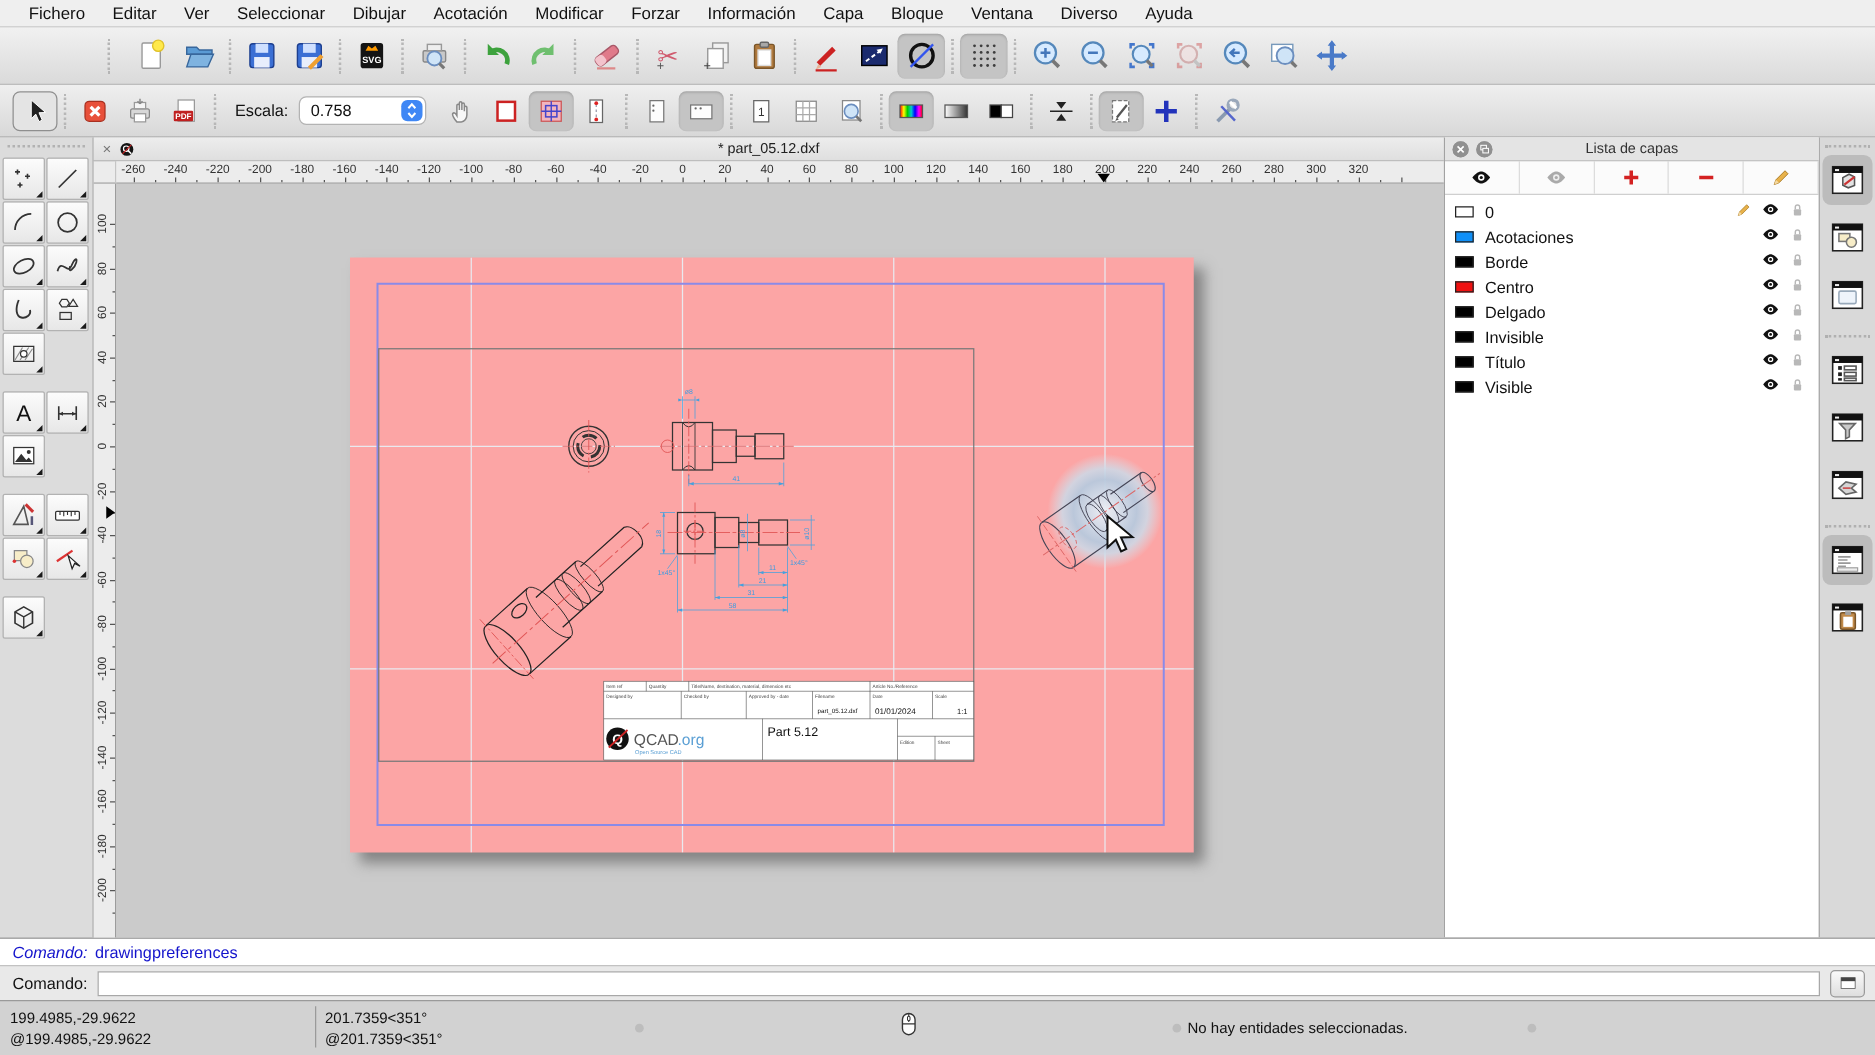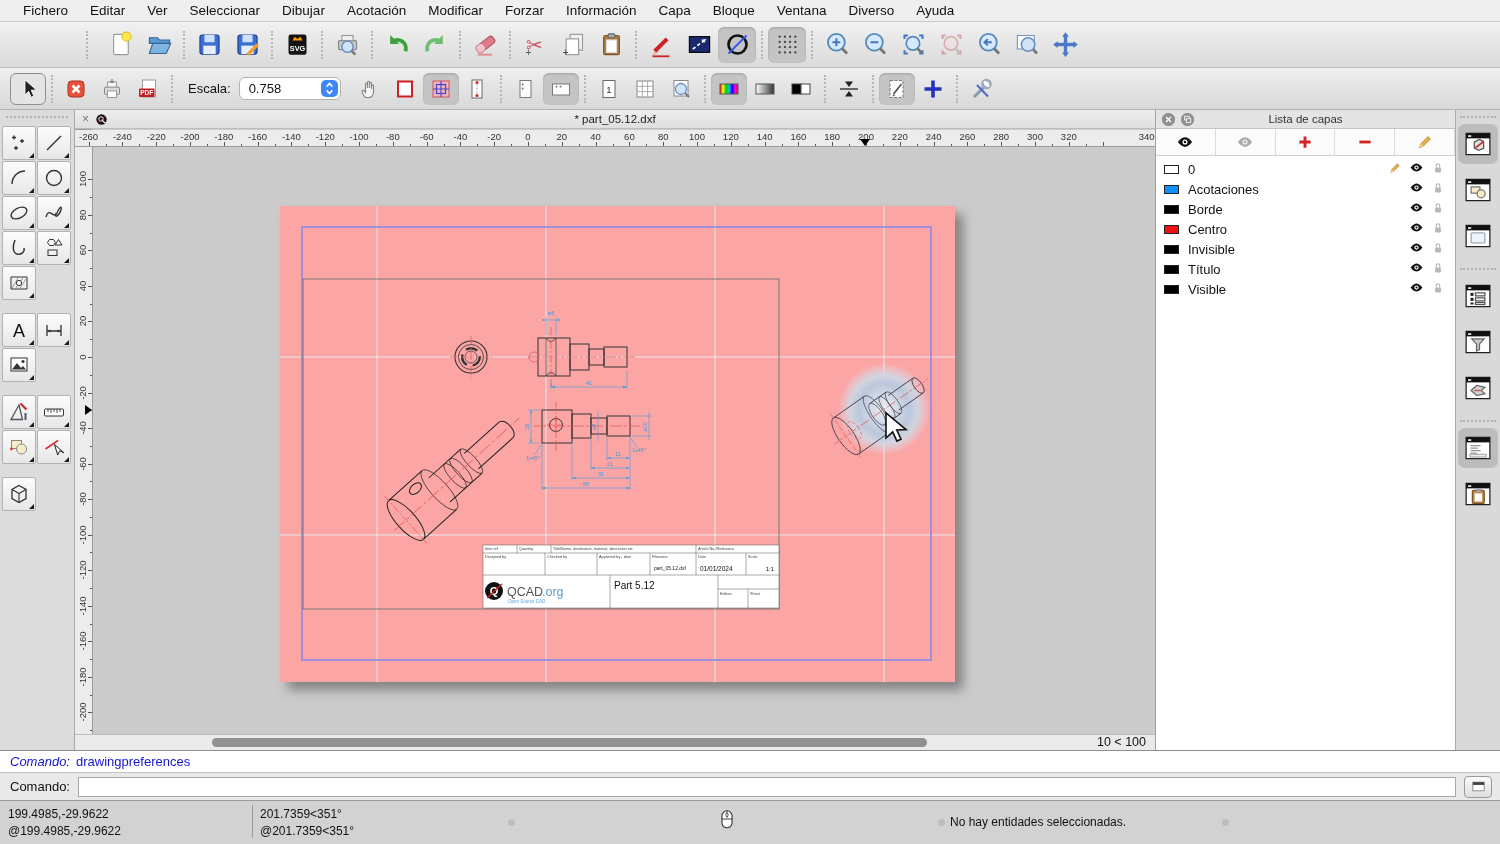--- a/index.html
+++ b/index.html
@@ -49,21 +49,21 @@
   .pgap { height:12px; }
 
   
   #canvascol { width:1080px; display:flex; flex-direction:column; background:#cbcbcb; }
   #tabbar { height:19px; background:linear-gradient(#ededed,#dfdfdf);
     border-bottom:1px solid #bdbdbd; display:flex; align-items:center;
     position:relative; font-size:11.5px; color:#222; }
   #tabclose { margin-left:7px; color:#777; font-size:12px; line-height:12px; }
   #tablogo { margin-left:6px; display:flex; }
   #tabtitle { position:absolute; left:50%; transform:translateX(-50%); }
-  #rulerrow { height:18px; display:flex;flex-direction:column; }
+  #rulerrow { height:18px; display:flex; }
   #rulercorner { width:18px; background:#ececec; border-right:1px solid #c5c5c5;
     border-bottom:1px solid #9c9c9c; }
   #hruler { flex:1; position:relative; background:#ececec; border-bottom:1px solid #9c9c9c;
     overflow:hidden; font-size:9.5px; color:#333; }
   .hlab { position:absolute; top:1px; transform:translateX(-50%); }
   .htick { position:absolute; bottom:0; width:1px; background:#555; }
   #hmark { position:absolute; bottom:0; width:0; height:0;
     border-left:5px solid transparent; border-right:5px solid transparent;
     border-top:7px solid #000; transform:translateX(-50%); }
   #canvaswrap { flex:1; display:flex; min-height:0; }
@@ -958,24 +958,20 @@
                 <text x="262" y="390" font-size="12.5" fill="#5a9fd4">.org</text>
                 <text x="228" y="397" font-size="4.5" fill="#5a9fd4">Open Source CAD</text>
                 <text x="334" y="383" font-size="10" fill="#111">Part 5.12</text>
                 <text class="tbt" x="440" y="389">Edition</text>
                 <text class="tbt" x="470" y="389">Sheet</text>
               </g>
             </svg>
           </div>
         </div>
       </div>
-      <div id="scrollrow">
-        <div id="hthumb"></div>
-        <span id="gridinfo">10 &lt; 100</span>
-      </div>
     </div>
 
     <div id="layerpanel">
       <div id="panelhead">
         <span class="pcirc" id="pclose">
             <svg width="13" height="13" viewBox="0 0 16 16">
               <circle cx="8" cy="8" r="8" fill="#909090"></circle>
               <path d="M5 5l6 6M11 5l-6 6" stroke="#fff" stroke-width="1.6"></path>
             </svg>
           </span>
@@ -1066,20 +1062,35 @@
                 </svg></span>
               <span><svg width="14" height="14" viewBox="0 0 24 24">
                   <rect x="7" y="11" width="10" height="8.5" rx="1.5" fill="#b8b8b8"></rect>
                   <path d="M9 11V8a3 3 0 0 1 6 0v3" fill="none" stroke="#b8b8b8" stroke-width="2"></path>
                 </svg></span>
             </span>
           </div>
           <div class="lrow">
             <span class="swatch" style="background: rgb(239, 17, 17);"></span>
             <span class="lname">Centro</span>
+            <span class="lic">
+              <span><svg width="15" height="15" viewBox="0 0 24 24">
+                  <path d="M2.5 12C6 7.2 9.8 5.5 12 5.5s6 1.7 9.5 6.5c-3.5 4.8-7.3 6.5-9.5 6.5S6 16.8 2.5 12z" fill="#111"></path>
+                  <circle cx="12" cy="12" r="3.4" fill="#fff"></circle>
+                  <circle cx="12" cy="12" r="1.7" fill="#111"></circle>
+                </svg></span>
+              <span><svg width="14" height="14" viewBox="0 0 24 24">
+                  <rect x="7" y="11" width="10" height="8.5" rx="1.5" fill="#b8b8b8"></rect>
+                  <path d="M9 11V8a3 3 0 0 1 6 0v3" fill="none" stroke="#b8b8b8" stroke-width="2"></path>
+                </svg></span>
+            </span>
+          </div>
+          <div class="lrow">
+            <span class="swatch" style="background: rgb(0, 0, 0);"></span>
+            <span class="lname">Delgado</span>
             <span class="lic">
               <span><svg width="15" height="15" viewBox="0 0 24 24">
                   <path d="M2.5 12C6 7.2 9.8 5.5 12 5.5s6 1.7 9.5 6.5c-3.5 4.8-7.3 6.5-9.5 6.5S6 16.8 2.5 12z" fill="#111"></path>
                   <circle cx="12" cy="12" r="3.4" fill="#fff"></circle>
                   <circle cx="12" cy="12" r="1.7" fill="#111"></circle>
                 </svg></span>
               <span><svg width="14" height="14" viewBox="0 0 24 24">
                   <rect x="7" y="11" width="10" height="8.5" rx="1.5" fill="#b8b8b8"></rect>
                   <path d="M9 11V8a3 3 0 0 1 6 0v3" fill="none" stroke="#b8b8b8" stroke-width="2"></path>
                 </svg></span>

